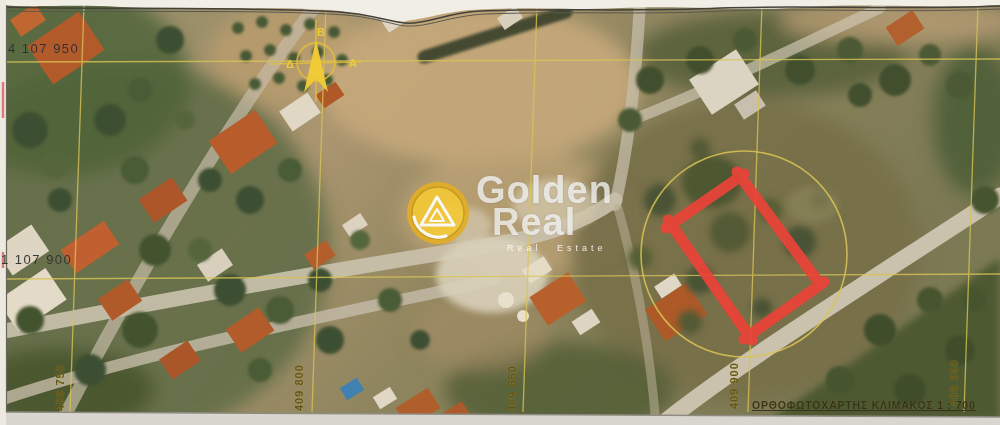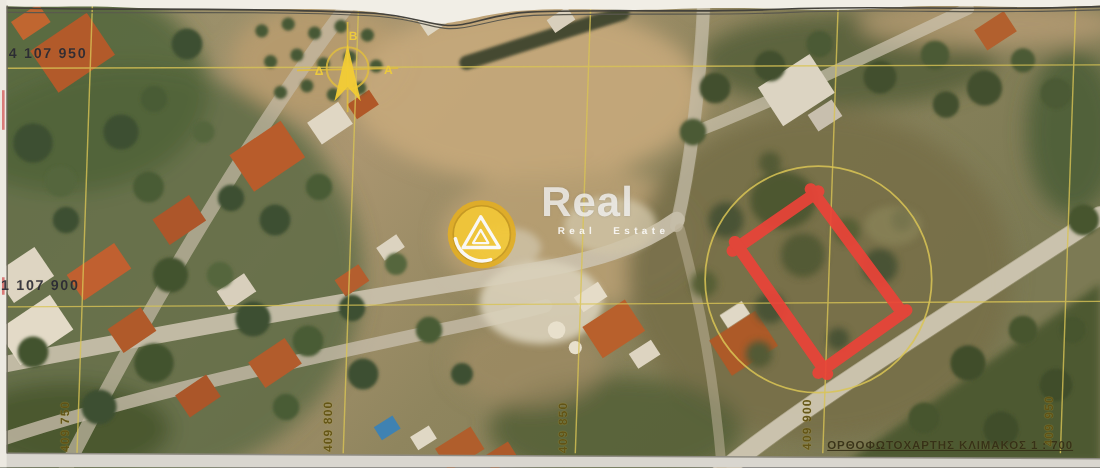--- a/index.html
+++ b/index.html
@@ -4,21 +4,21 @@
 <style>
   html,body{margin:0;padding:0;background:#222;}
   .stage{
     position:relative;width:1000px;height:425px;overflow:hidden;
     background:#e9e6de;font-family:"Liberation Sans",sans-serif;
     -webkit-user-select:none;user-select:none;
   }
   .scene{position:absolute;left:0;top:0;width:1000px;height:425px;display:block;}
   
   .n-label{
-    position:absolute;font-size:13px;font-weight:bold;letter-spacing:1.5px;
+    position:absolute;font-size:13px;font-weight:normal;letter-spacing:1.5px;
     color:rgba(30,32,48,.85);white-space:nowrap;text-shadow:0 0 1px rgba(180,160,90,.35);
   }
   .n0{left:8px;top:41px;}
   .n1{left:1px;top:252px;}
   .e-label{
     position:absolute;font-size:11px;font-weight:bold;letter-spacing:1px;
     color:rgba(92,78,18,.92);white-space:nowrap;
     transform:rotate(-90deg);transform-origin:0 0;
     text-shadow:0 0 1px rgba(225,205,90,.55);
   }
@@ -33,22 +33,22 @@
     text-shadow:0 0 1px rgba(190,170,80,.3);
     text-decoration:underline;
   }
   
   .wm-coin{position:absolute;left:406px;top:181px;width:64px;height:64px;opacity:.92;}
   .wm-text{position:absolute;left:476px;top:171px;line-height:1;}
   .wm-line1{font-size:38px;font-weight:bold;color:rgba(255,255,255,.72);letter-spacing:1px;
     text-shadow:0 0 2px rgba(110,110,110,.35);}
   .wm-line2{font-size:38px;font-weight:bold;color:rgba(255,255,255,.72);letter-spacing:1px;
     margin-top:-6px;margin-left:16px;text-shadow:0 0 2px rgba(110,110,110,.35);}
-  .wm-tagline{font-size:9px;font-weight:bold;color:rgba(255,255,255,.85);
-    letter-spacing:4px;word-spacing:9px;margin-top:3px;margin-left:31px;text-align:center;}
+  .wm-tagline{font-size:9px;font-weight:normal;color:rgba(255,255,255,.85);
+    letter-spacing:4px;word-spacing:9px;margin-top:3px;margin-left:31px;}
 </style>
 </head>
 <body>
 
 <div class="stage">
 
   <svg class="scene" viewBox="0 0 1000 425" xmlns="http://www.w3.org/2000/svg">
     <defs>
       <filter id="b8" x="-60%" y="-60%" width="220%" height="220%">
           <feGaussianBlur stdDeviation="9"></feGaussianBlur>
@@ -344,17 +344,18 @@
 
   <svg class="wm-coin" viewBox="0 0 64 64" xmlns="http://www.w3.org/2000/svg">
     <circle cx="32" cy="32" r="31" fill="#e2ae24"></circle>
     <circle cx="32" cy="32" r="26" fill="#f3c836"></circle>
     <circle cx="32" cy="32" r="26" fill="none" stroke="#c89a1e" stroke-width="1.5"></circle>
     <path d="M 31,16 L 15,44 L 48,44 Z" fill="none" stroke="#ffffff" stroke-width="3" stroke-linejoin="round"></path>
     <path d="M 31,28 L 24,40 L 38,40 Z" fill="none" stroke="#ffffff" stroke-width="2" stroke-linejoin="round"></path>
     <path d="M 8,36 A 25,25 0 0 0 40,55" fill="none" stroke="#ffffff" stroke-width="3.2" stroke-linecap="round"></path>
   </svg>
   <div class="wm-text">
+    <div class="wm-line1">Golden</div>
     <div class="wm-line2">Real</div>
     <div class="wm-tagline">Real Estate</div>
   </div>
 
 </div>
 
 </body></html>

